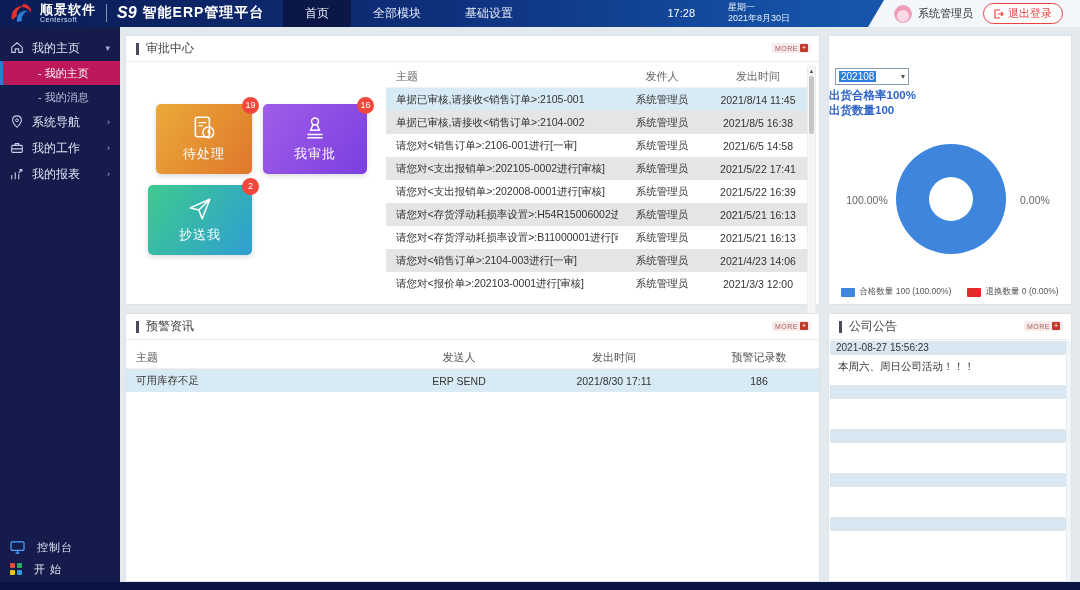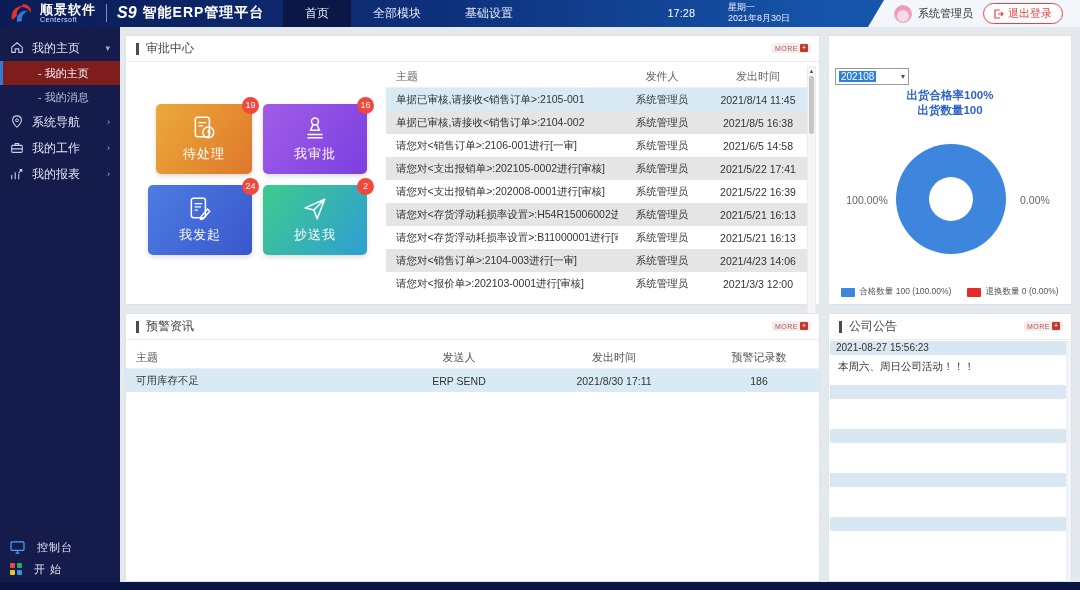--- a/index.html
+++ b/index.html
@@ -27,21 +27,21 @@
   .user-name { font-size:11px; color:#333; }
   .logout-btn { margin-left:4px; display:flex; align-items:center; gap:4px; border:1px solid #e84242; border-radius:11px;
     background:#fff; color:#e84242; font-size:11px; padding:2px 10px; cursor:pointer; }
 
   
   .sidebar { position:absolute; left:0; top:27px; width:120px; height:555px; background:#151b4a; color:#dfe5f5; }
   .side-item { display:flex; align-items:center; height:26px; padding:0 10px; font-size:12px; cursor:pointer; }
   .side-item .lbl { flex:1; margin-left:8px; }
   .chev { font-size:9px; color:#9fb0d8; }
   .sub-item { height:24px; line-height:24px; padding-left:38px; font-size:11px; color:#bcc6e2; cursor:pointer; }
-  .sub-item.active { background:#7f1d1d; color:#fff; border-left:3px solid #2f7bd8; padding-left:35px; }
+  .sub-item.active { background:#be185d; color:#fff; border-left:3px solid #2f7bd8; padding-left:35px; }
   .side-bottom { position:absolute; bottom:2px; left:0; width:120px; }
   .side-bottom .side-item { height:22px; font-size:11px; }
   .side-bottom .lbl { margin-left:12px; letter-spacing:1px; }
   .sq { width:5px; height:5px; display:inline-block; border-radius:1px; }
 
   
   .main-bg { position:absolute; left:120px; top:27px; width:960px; height:555px; background:#e4e9ee; }
   .panel { position:absolute; background:#fff; border:1px solid #dfe3e8; }
   .panel-h { height:26px; border-bottom:1px solid #ececec; display:flex; align-items:center; padding:0 10px; position:relative; }
   .panel-h::before { content:""; width:3px; height:12px; background:#4a4a5a; margin-right:7px; }
@@ -79,21 +79,21 @@
   .vscroll { position:absolute; right:3px; top:30px; width:9px; height:264px; background:#f6f6f6; border:1px solid #ececec; }
   .vscroll .up, .vscroll .dn { position:absolute; left:0; width:100%; text-align:center; font-size:6px; color:#555; }
   .vscroll .up { top:1px; } .vscroll .dn { bottom:1px; }
   .vscroll .thumb { position:absolute; left:1px; top:9px; width:5px; height:58px; background:#c6c6c6; border-radius:2px; }
 
   
   .period-select { position:absolute; left:6px; top:32px; width:74px; height:17px; border:1px solid #8a9bb0; background:#fff;
     display:flex; align-items:center; justify-content:space-between; padding:0 3px; cursor:pointer; }
   .period-val { background:#2e7fe0; color:#fff; font-size:10px; padding:0 2px; }
   .period-chev { font-size:8px; color:#555; }
-  .dm-line { position:absolute; width:100%; text-align:center; font-size:11.5px; font-weight:bold; color:#2d64c8; }
+  .dm-line { position:absolute; width:100%; text-align:left; font-size:11.5px; font-weight:bold; color:#2d64c8; }
   .dm-line.l1 { top:52px; } .dm-line.l2 { top:67px; }
   .donut { position:absolute; left:67px; top:108px; width:110px; height:110px; border-radius:50%; background:#3d85dd; }
   .donut::after { content:""; position:absolute; left:33px; top:33px; width:44px; height:44px; border-radius:50%; background:#fff; }
   .pie-lab { position:absolute; font-size:10.5px; color:#666; top:158px; }
   .pie-lab.left { left:10px; width:56px; text-align:center; }
   .pie-lab.right { left:180px; width:52px; text-align:center; }
   .legend { position:absolute; left:0; top:250px; width:100%; display:flex; justify-content:center; gap:16px; }
   .leg-item { display:flex; align-items:center; gap:4px; font-size:8.5px; color:#555; }
   .leg-sw { width:14px; height:9px; border-radius:1px; }
   .sw-blue { background:#3d85dd; } .sw-red { background:#e32b2b; }
@@ -238,29 +238,20 @@
         <span class="tile-label">待处理</span>
       </div>
       <div class="tile t-purple">
         <span class="badge">16</span>
         <svg width="26" height="26" viewBox="0 0 24 24">
           <circle cx="12" cy="6" r="3.2" fill="none" stroke="#fff" stroke-width="1.4"></circle>
           <path d="M10 9 L8 14 H16 L14 9" fill="none" stroke="#fff" stroke-width="1.4"></path>
           <path d="M5 18 H19 M5 21 H19" stroke="#fff" stroke-width="1.4"></path>
         </svg>
         <span class="tile-label">我审批</span>
-      </div>
-      <div class="tile t-blue">
-        <span class="badge">24</span>
-        <svg width="26" height="26" viewBox="0 0 24 24">
-          <rect x="4" y="2" width="13" height="18" rx="2" fill="none" stroke="#fff" stroke-width="1.4"></rect>
-          <path d="M7 7 H14 M7 10 H13 M7 13 H10" stroke="#fff" stroke-width="1.3"></path>
-          <path d="M13 19 L19 12 L21 14 L15 21 L12.5 21.5 Z" fill="none" stroke="#fff" stroke-width="1.3"></path>
-        </svg>
-        <span class="tile-label">我发起</span>
       </div>
       <div class="tile t-green">
         <span class="badge">2</span>
         <svg width="26" height="26" viewBox="0 0 24 24">
           <path d="M3 11 L21 3 L14 21 L11 13 Z M11 13 L21 3" fill="none" stroke="#fff" stroke-width="1.4" stroke-linejoin="round"></path>
         </svg>
         <span class="tile-label">抄送我</span>
       </div>
     </div>
 

